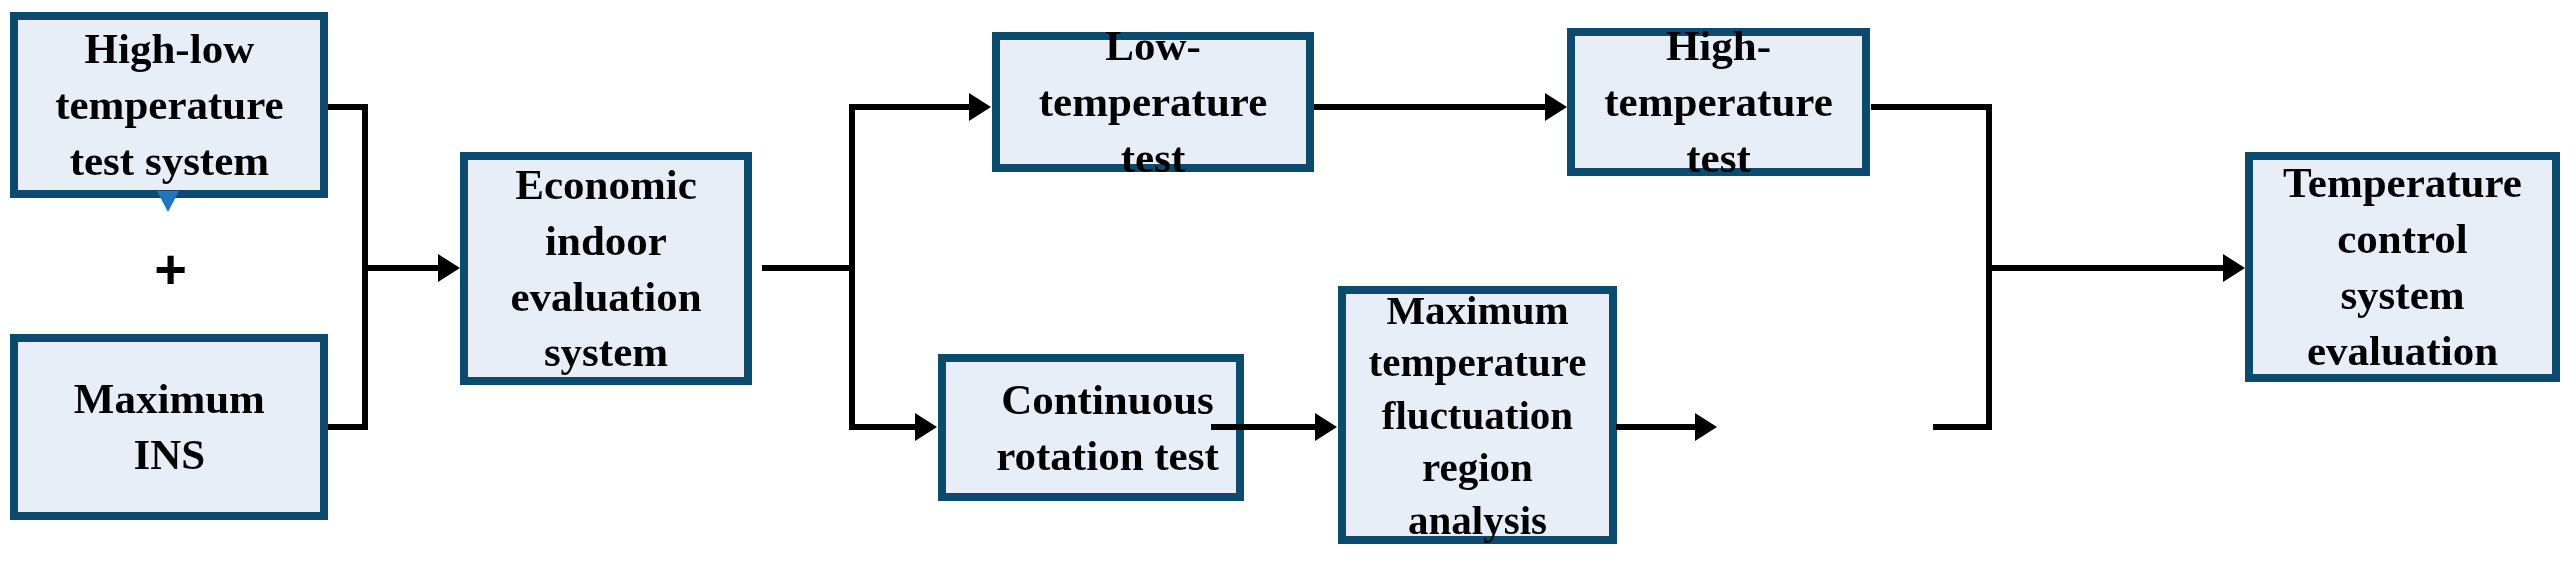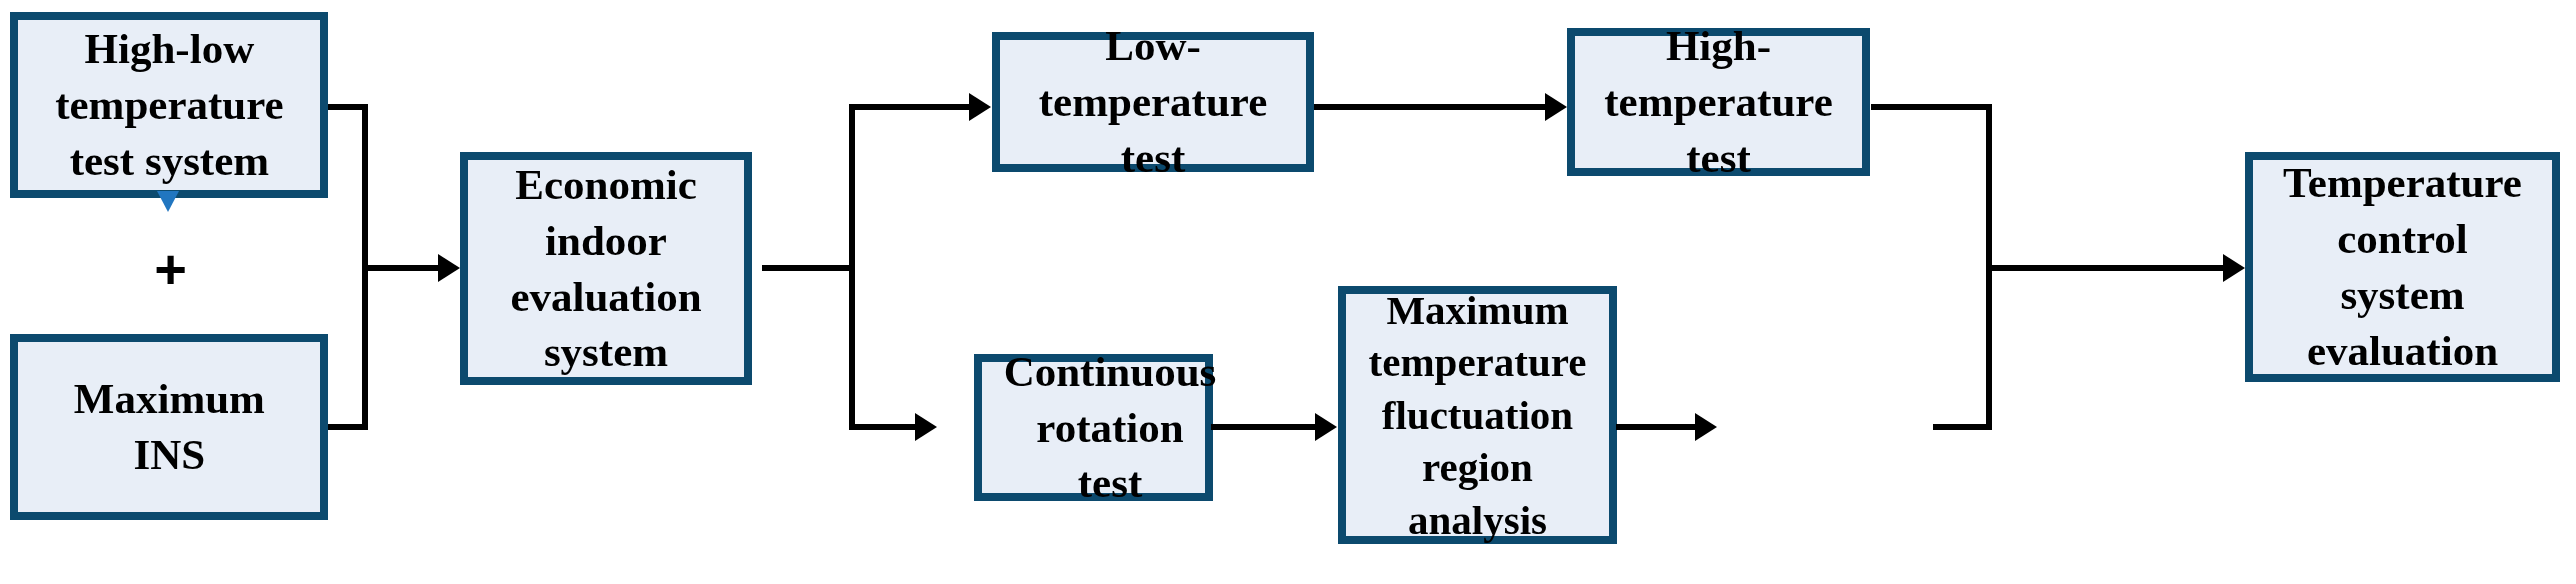--- a/index.html
+++ b/index.html
@@ -54,21 +54,21 @@
     color: #000000;
     font-family: "Liberation Sans", "DejaVu Sans", sans-serif;
   }
 
   
   #box-highlow   { left: 10.4px;   top: 12px;  width: 318px; height: 186px; }
   #box-platform  { left: 10.4px;   top: 334px; width: 318px; height: 186px; }
   #box-economic  { left: 460px;  top: 152px; width: 292px; height: 233px; }
   #box-lowtemp   { left: 992px; top: 32px;  width: 322px; height: 140px; }
   #box-hightemp  { left: 1567px; top: 28px;  width: 303px; height: 148px; }
-  #box-controt   { left: 974px; top: 354px; width: 239px; height: 147px; padding-left: 33px; }
+  #box-controt   { left: 938px; top: 354px; width: 306px; height: 147px; padding-left: 33px; }
   #box-maxtemp   { left: 1338px; top: 286px; width: 279px; height: 258px; font-size: 41px; line-height: 1.28; }
   #box-sinus     { left: 1718px; top: 354px; width: 216px; height: 147px; }
   #box-tempctrl  { left: 2245px; top: 152px; width: 315px; height: 230px; }
 
   
   #c-highlow-out   { left: 328px;  top: 104px; width: 40px;  height: 6px; }
   #c-platform-out  { left: 328px;  top: 424px; width: 40px;  height: 6px; }
   #v-left-junction { left: 362px;  top: 104px; width: 6px;   height: 326px; }
   #c-to-economic   { left: 362px;  top: 265px; width: 77px; height: 6px; }
   #a-to-economic   { left: 438px;  top: 254px; }

